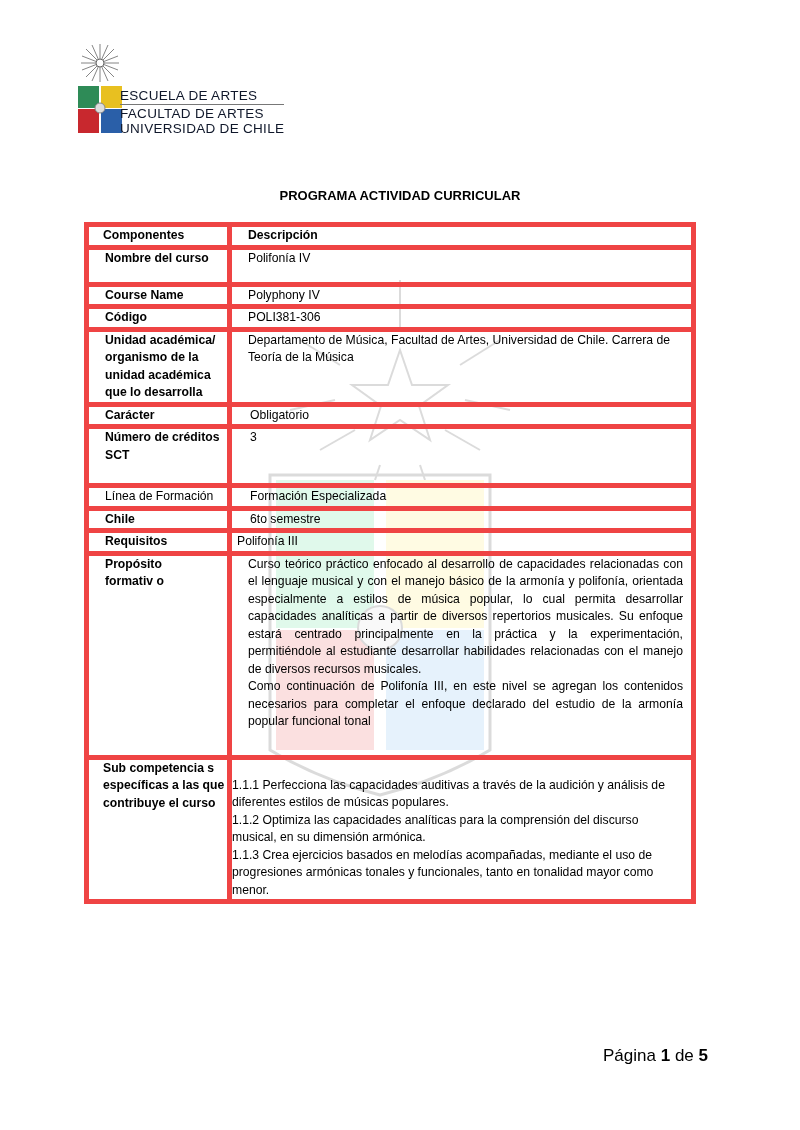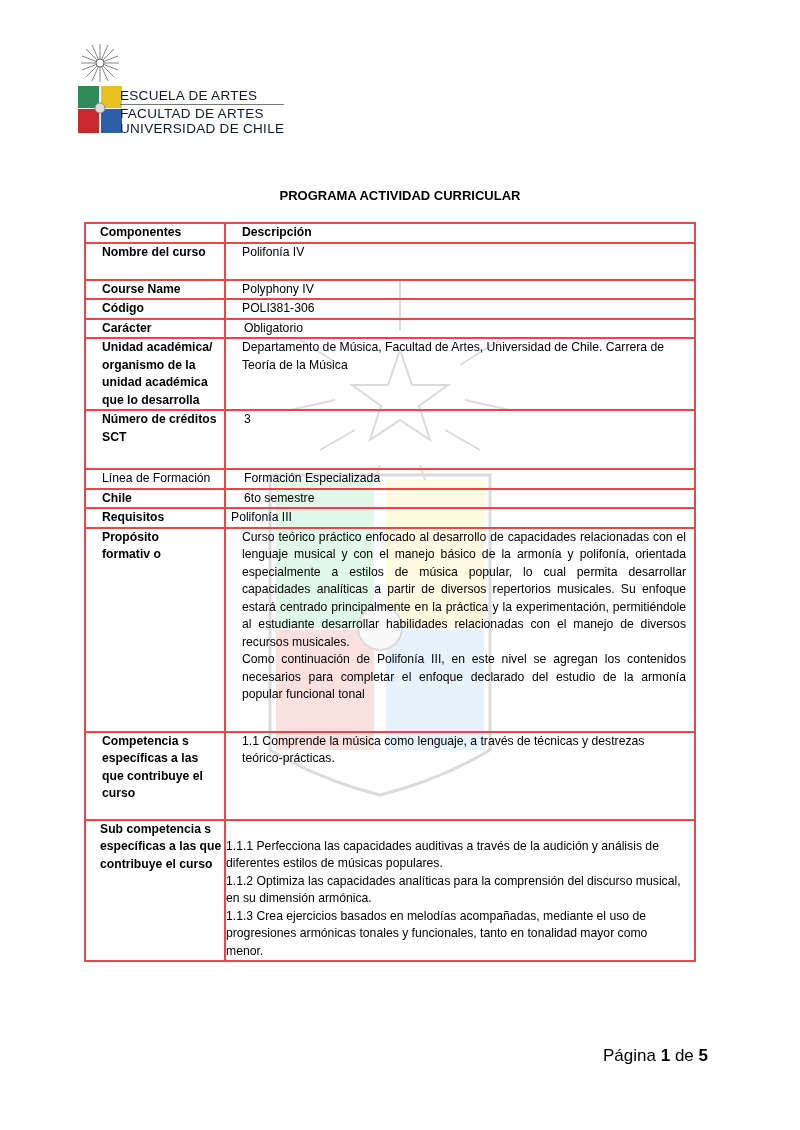--- a/index.html
+++ b/index.html
@@ -4,21 +4,21 @@
 <style>
   html, body { margin: 0; padding: 0; background: #ffffff; }
   body { width: 800px; height: 1130px; position: relative; overflow: hidden;
          font-family: "Liberation Sans", sans-serif; color: #000; }
   .logo { position: absolute; left: 75px; top: 42px; width: 200px; height: 95px; }
   .logo-text { position: absolute; left: 120px; top: 88px; font-size: 13.5px; line-height: 15px; color: #0f172a; letter-spacing: 0.3px; }
   .logo-text .line1 { border-bottom: 1px solid #777; padding-bottom: 1px; margin-bottom: 1px; }
   .watermark { position: absolute; left: 240px; top: 280px; width: 320px; height: 520px; opacity: 0.35; pointer-events: none; }
   .doc-title { position: absolute; left: 0; width: 800px; top: 188px; text-align: center; font-weight: bold; font-size: 13px; }
   table.main { position: absolute; left: 84px; top: 222px; width: 612px; border-collapse: collapse; font-size: 12.2px; line-height: 17.5px; }
-  table.main td { border: 2px solid #ef4444; vertical-align: top; padding: 0 0 0 26px; }
+  table.main td { border: 5px solid #ef4444; vertical-align: top; padding: 0 0 0 26px; }
   table.main td.k { width: 98px; font-weight: bold; padding-left: 16px; }
   table.main td.k.hdr { padding-left: 14px; }
   table.main td.v { padding-left: 16px; padding-right: 8px; }
   .just { text-align: justify; }
   .pageno { position: absolute; right: 92px; top: 1046px; font-size: 17px; }
   .pageno b { font-weight: bold; }
 </style>
 </head>
 <body>
 
@@ -83,26 +83,26 @@
   </tr>
   <tr>
     <td class="k">Course Name</td>
     <td class="v">Polyphony IV</td>
   </tr>
   <tr>
     <td class="k">Código</td>
     <td class="v">POLI381-306</td>
   </tr>
   <tr>
+    <td class="k" style="padding-right:2px">Unidad académica/ organismo de la unidad académica que lo desarrolla</td>
+    <td class="v">Departamento de Música, Facultad de Artes, Universidad de Chile. Carrera de Teoría de la Música</td>
+  </tr>
+  <tr>
     <td class="k">Carácter</td>
     <td class="v" style="padding-left:18px">Obligatorio</td>
-  </tr>
-  <tr>
-    <td class="k" style="padding-right:2px">Unidad académica/ organismo de la unidad académica que lo desarrolla</td>
-    <td class="v">Departamento de Música, Facultad de Artes, Universidad de Chile. Carrera de Teoría de la Música</td>
   </tr>
   <tr style="height:59px">
     <td class="k">Número de créditos SCT</td>
     <td class="v" style="padding-left:18px">3</td>
   </tr>
   <tr>
     <td class="k" style="font-weight:normal">Línea de Formación</td>
     <td class="v" style="padding-left:18px">Formación Especializada</td>
   </tr>
   <tr>
@@ -113,24 +113,20 @@
     <td class="k">Requisitos</td>
     <td class="v" style="padding-left:5px">Polifonía III</td>
   </tr>
   <tr style="height:204px">
     <td class="k" style="padding-right:24px">Propósito formativ o</td>
     <td class="v just" style="padding-left:16px">
       <div>Curso teórico práctico enfocado al desarrollo de capacidades relacionadas con el lenguaje musical y con el manejo básico de la armonía y polifonía, orientada especialmente a estilos de música popular, lo cual permita desarrollar capacidades analíticas a partir de diversos repertorios musicales. Su enfoque estará centrado principalmente en la práctica y la experimentación, permitiéndole al estudiante desarrollar habilidades relacionadas con el manejo de diversos recursos musicales.</div>
       <div>Como continuación de Polifonía III, en este nivel se agregan los contenidos necesarios para completar el enfoque declarado del estudio de la armonía popular funcional tonal</div>
     </td>
   </tr>
-  <tr style="height:88px">
-    <td class="k" style="padding-right:2px">Competencia s específicas a las que contribuye el curso</td>
-    <td class="v" style="padding-left:16px">1.1 Comprende la música como lenguaje, a través de técnicas y destrezas teórico-prácticas.</td>
-  </tr>
   <tr>
     <td class="k" style="padding-left:14px;padding-right:2px">Sub competencia s específicas a las que contribuye el curso</td>
     <td class="v" style="padding-left:0;padding-top:17px">
       <div>1.1.1 Perfecciona las capacidades auditivas a través de la audición y análisis de diferentes estilos de músicas populares.</div>
       <div>1.1.2 Optimiza las capacidades analíticas para la comprensión del discurso musical, en su dimensión armónica.</div>
       <div>1.1.3 Crea ejercicios basados en melodías acompañadas, mediante el uso de progresiones armónicas tonales y funcionales, tanto en tonalidad mayor como menor.</div>
     </td>
   </tr>
 </tbody>
   </table>

